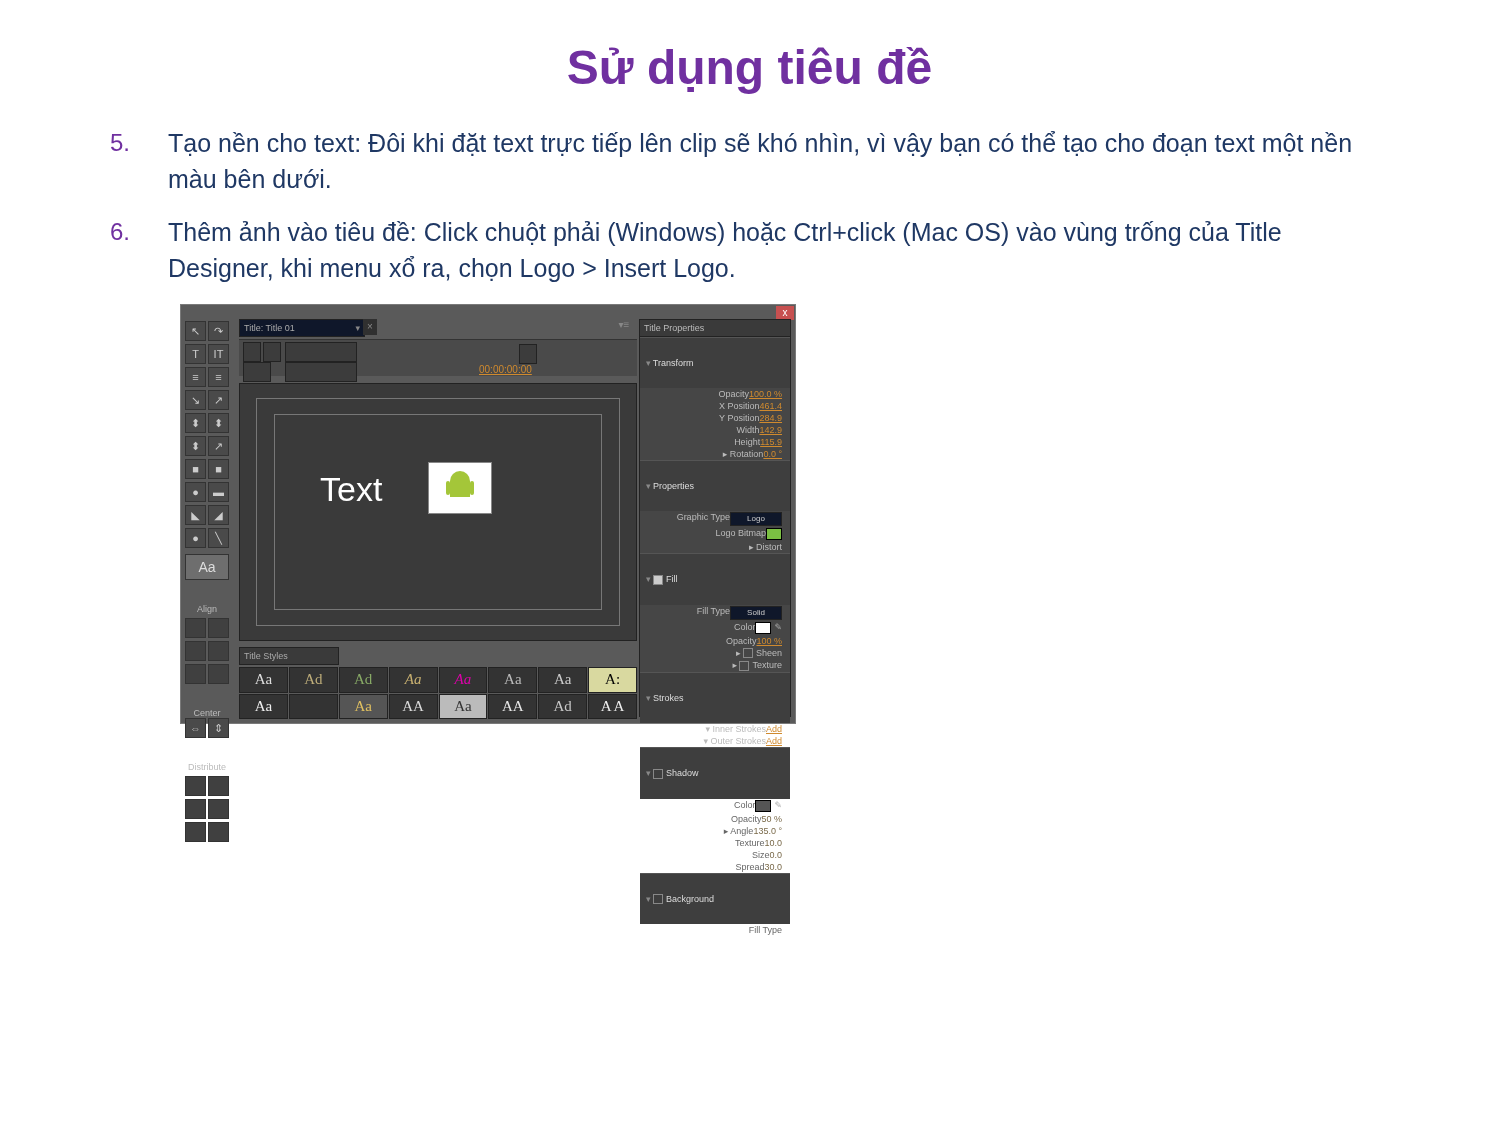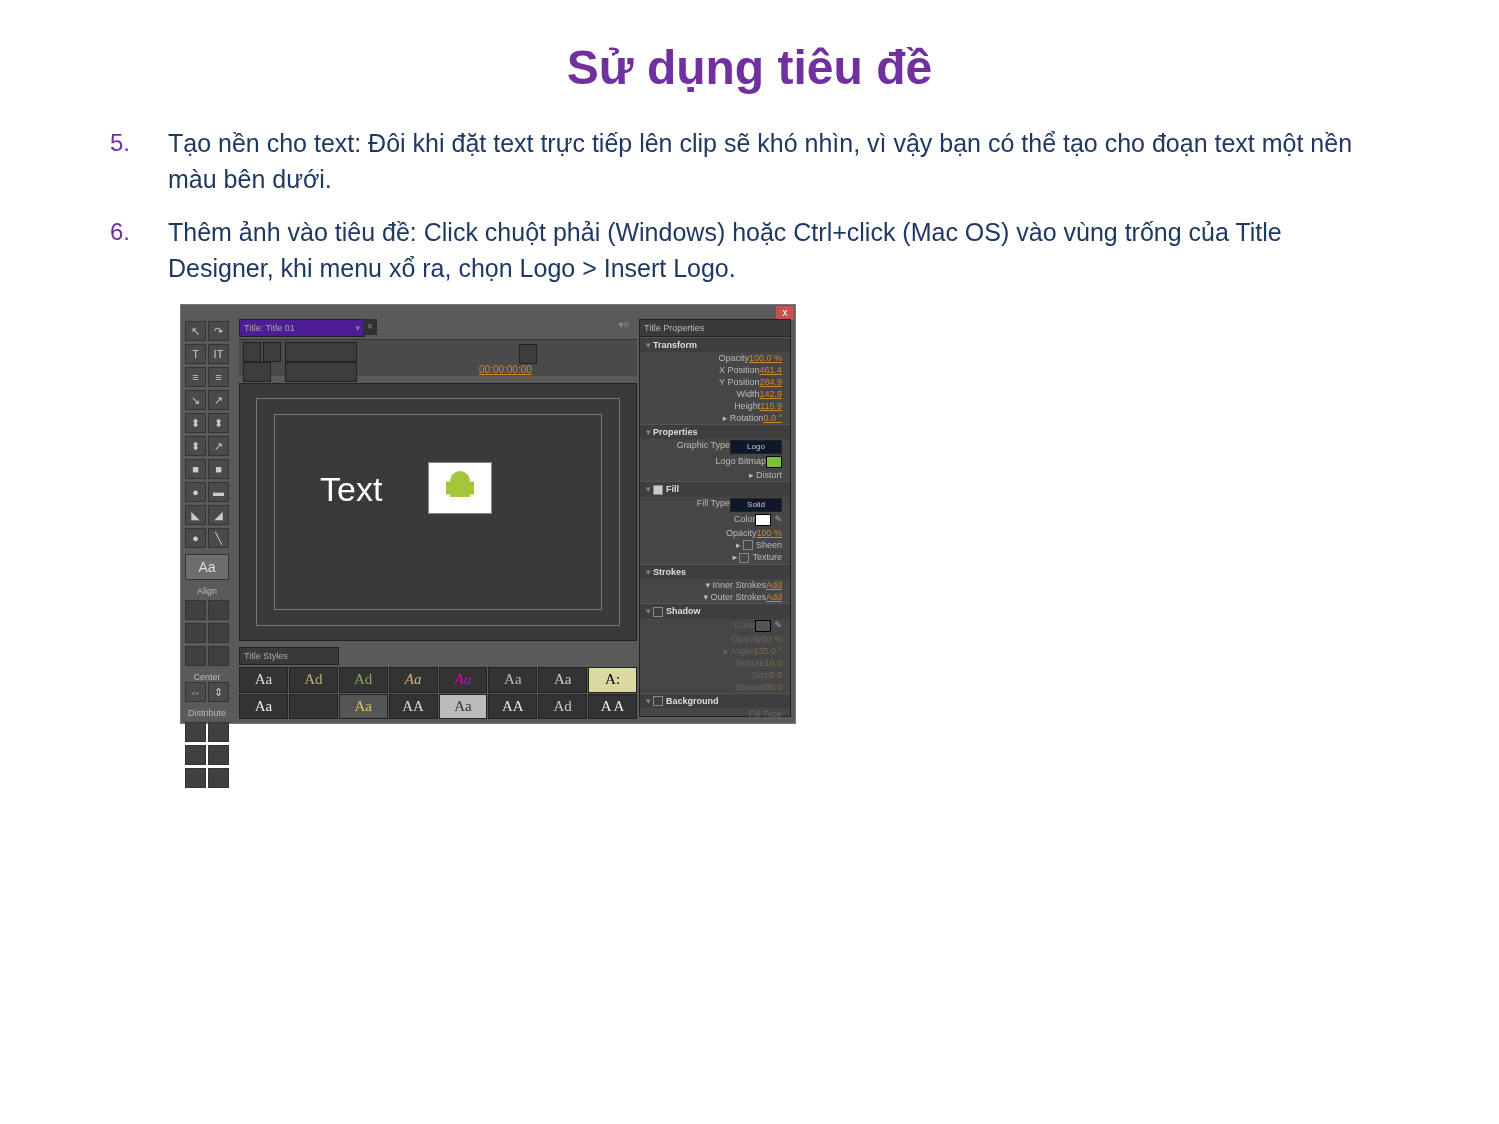--- a/index.html
+++ b/index.html
@@ -10,25 +10,25 @@
   ol.main li .num{font-size:24px;color:#7030a0;min-width:58px;padding-top:4px}
   ol.main li .txt{font-size:25px;line-height:1.45;color:#1f3864}
   
   .editor{margin:18px 0 0 110px;width:614px;height:418px;background:#5a5a5a;border:1px solid #7a7a7a;position:relative;font-family:Tahoma,Arial,sans-serif;font-size:10px;color:#bbb}
   .close{position:absolute;top:1px;right:1px;width:18px;height:14px;background:#c75050;color:#fff;text-align:center;font-size:10px;line-height:14px;cursor:pointer}
   
   .tools{position:absolute;left:4px;top:16px;width:44px}
   .trow{display:flex;gap:2px;margin-bottom:3px}
   .tbtn{width:20px;height:18px;background:#4a4a4a;border:1px solid #333;text-align:center;line-height:18px;font-size:11px;color:#ccc}
   .aa{margin-top:6px;width:42px;height:24px;background:#6e6e6e;border:1px solid #333;text-align:center;line-height:24px;font-size:14px;color:#ddd}
-  .lbl{margin-top:6px;font-size:9px;color:#bbb;text-align:center}
+  .lbl{margin-top:24px;font-size:9px;color:#bbb;text-align:center}
   .miniset{margin-top:4px}
   .miniset .trow .tbtn{background:#404040}
   
-  .tab{position:absolute;left:58px;top:14px;width:116px;height:16px;background:#4c1d95;border:1px solid #222;padding:0 4px;line-height:16px;font-size:9px;color:#aaa}
+  .tab{position:absolute;left:58px;top:14px;width:116px;height:16px;background:#0f172a;border:1px solid #222;padding:0 4px;line-height:16px;font-size:9px;color:#aaa}
   .tab .drop{float:right;color:#888}
   .tabx{position:absolute;left:182px;top:14px;width:14px;height:16px;background:#303030;text-align:center;line-height:16px;color:#888}
   .optmenu{position:absolute;right:163px;top:14px;width:16px;height:14px;color:#888;text-align:center}
   .toolbar{position:absolute;left:58px;top:34px;right:158px;height:36px;background:#4a4a4a;border-top:1px solid #333}
   .tbitem{position:absolute;height:18px;background:#3c3c3c;border:1px solid #222}
   .tc{position:absolute;font-size:10px;color:#d08a2e;text-decoration:underline}
   
   .canvas{position:absolute;left:58px;top:78px;right:158px;bottom:82px;background:#3a3a3a;border:1px solid #222}
   .safe1{position:absolute;left:16px;right:16px;top:14px;bottom:14px;border:1px solid #777}
   .safe2{position:absolute;left:34px;right:34px;top:30px;bottom:30px;border:1px solid #777}
@@ -40,21 +40,21 @@
   .android .arm{position:absolute;top:10px;width:4px;height:14px;background:#a4c639;border-radius:2px}
   .android .arm.l{left:0}.android .arm.r{right:0}
   
   .styles{position:absolute;left:58px;right:158px;bottom:6px;height:70px}
   .stab{height:16px;width:90px;background:#3a3a3a;border:1px solid #222;font-size:9px;line-height:16px;padding:0 4px;color:#aaa}
   .stylegrid{display:grid;grid-template-columns:repeat(8,1fr);grid-template-rows:1fr 1fr;gap:1px;height:52px;margin-top:2px}
   .sc{background:#333;border:1px solid #222;display:flex;align-items:center;justify-content:center;font-size:15px;font-family:Georgia,serif}
   
   .props{position:absolute;right:4px;top:14px;width:150px;bottom:6px;background:#464646;border:1px solid #222;font-size:9px;color:#bbb}
   .ptab{height:16px;background:#3a3a3a;border-bottom:1px solid #222;padding:0 4px;line-height:16px}
-  .sect{padding:2px 6px;background:#3e3e3e;border-top:1px solid #555;font-weight:700;color:#ddd}
+  .sect{padding:20px 6px;background:#3e3e3e;border-top:1px solid #555;font-weight:400;color:#ddd}
   .sect::before{content:"▾ ";color:#888;font-weight:400}
   .prow{display:flex;justify-content:flex-end;padding:1px 8px 1px 14px}
   .pval{color:#d08a2e;text-decoration:underline}
   .pval.nolink{text-decoration:none}
   .dropdown{width:50px;height:12px;background:#0f172a;border:1px solid #222;font-size:8px;text-align:center;line-height:12px;color:#ccc}
   .swatch{width:14px;height:10px;background:#fff;border:1px solid #000;display:inline-block;vertical-align:middle}
   .swatch.green{background:#7bc043}
   .pen{display:inline-block;margin-left:3px;color:#aaa}
   .chk{display:inline-block;width:8px;height:8px;border:1px solid #888;margin-right:3px;vertical-align:middle}
   .chk.on{background:#ccc}

